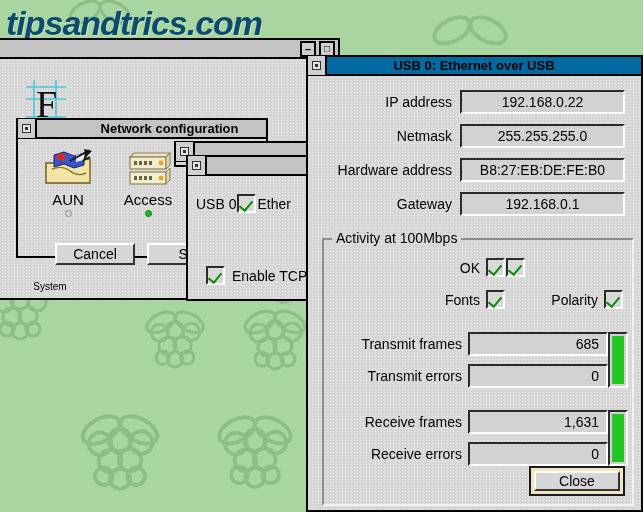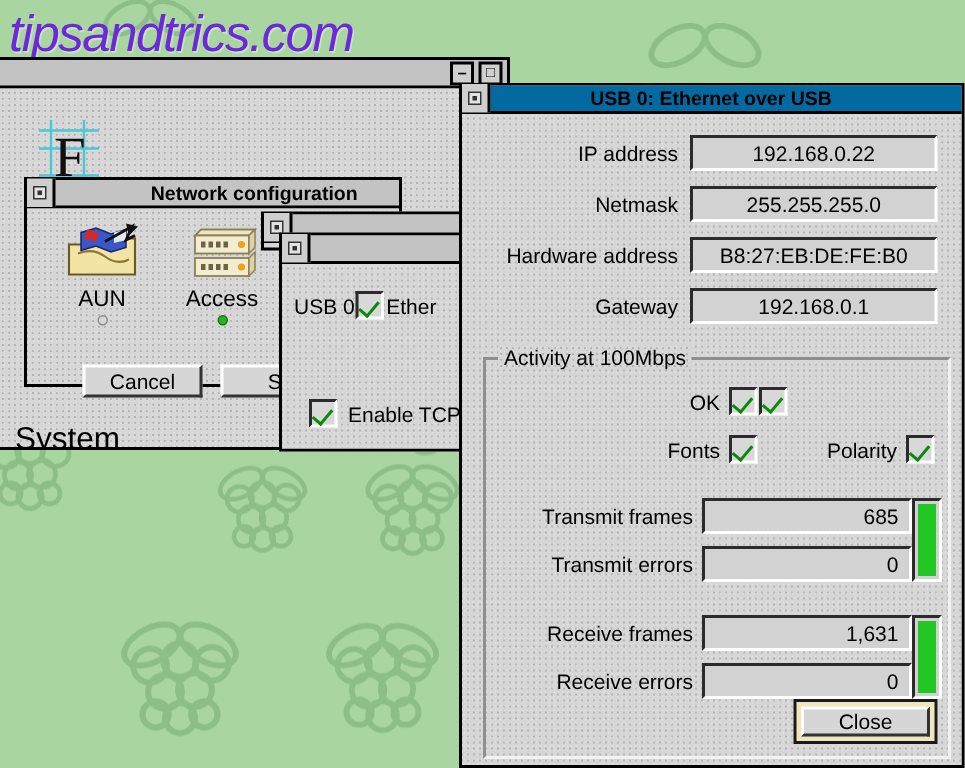--- a/index.html
+++ b/index.html
@@ -10,22 +10,22 @@
     position:relative;
   }
 
   
   #desktop { position:absolute; inset:0; background:#a9d5a1; overflow:hidden; }
   #desktop svg { position:absolute; inset:0; width:643px; height:512px; }
 
   
   #watermark {
     position:absolute; left:6px; top:4px;
-    font-size:34px; font-weight:normal; font-style:italic;
-    color:#6d28d9; letter-spacing:-1px;
+    font-size:34px; font-weight:bold; font-style:italic;
+    color:#0c4a6e; letter-spacing:-1px;
     text-shadow:1px 1px 0 rgba(255,255,255,.35);
     white-space:nowrap;
   }
 
   
   .win { position:absolute; background:#d4d4d4; border:2px solid #000; }
   .face {
     background:#d6d6d6;
     background-image:
       radial-gradient(rgba(255,255,255,.55) 0.5px, transparent 0.6px),
@@ -245,21 +245,21 @@
           <line x1="10" y1="10" x2="50" y2="10"></line>
             <line x1="10" y1="22" x2="50" y2="22"></line>
           <line x1="10" y1="40" x2="50" y2="40"></line>
           <line x1="18" y1="3" x2="18" y2="46"></line>
             <line x1="40" y1="3" x2="40" y2="46"></line>
         </g>
         <text x="20" y="40" font-family="'Liberation Serif',serif" font-size="38" fill="#101010">F</text>
       </svg>
     </div>
     <div style="position:absolute;left:12px;top:68px;width:68px;text-align:center;font-size:15px;">Fonts</div>
-    <div style="position:absolute;left:12px;top:222px;width:80px;text-align:left;font-size:21px;">System</div>
+    <div style="position:absolute;left:12px;top:222px;width:80px;text-align:center;font-size:10px;">System</div>
   </div>
 
   <div class="vscroll" style="right:0;top:19px;width:20px;bottom:0;">
     <div class="arrowbox" style="top:0;border-top:none;border-bottom:2px solid #000;">
       <div class="arrow-up"></div>
     </div>
     <div class="thumb" style="top:20px;height:140px;"></div>
     <div class="arrowbox" style="bottom:18px;">
       <div class="arrow-dn"></div>
     </div>

